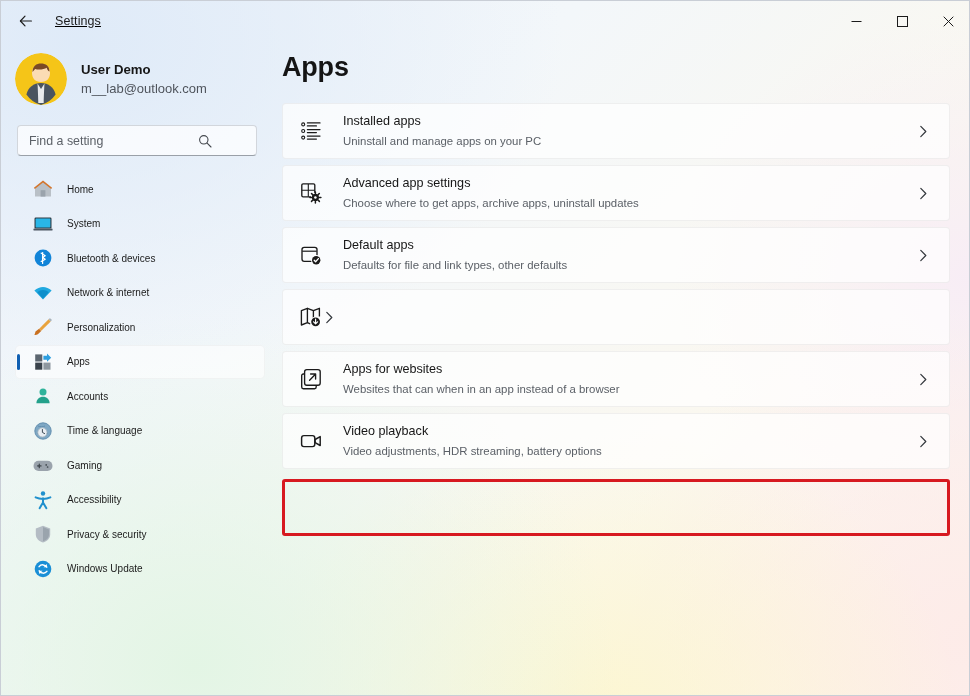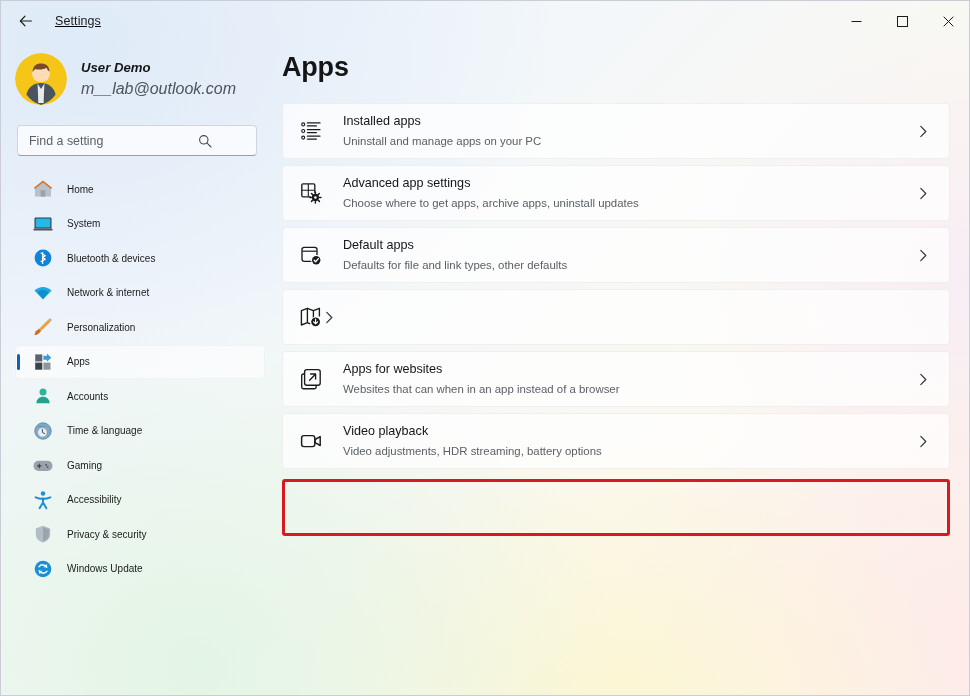--- a/index.html
+++ b/index.html
@@ -69,36 +69,35 @@
     width: 272px;
     height: 656px;
     padding: 0;
   }
   .account-row {
     display: flex;
     align-items: center;
     margin: 9px 0 0 14px;
     height: 58px;
     cursor: pointer;
-    font-style: italic;
   }
   .avatar {
     width: 52px; height: 52px;
     border-radius: 50%;
     overflow: hidden;
     flex: 0 0 52px;
   }
   .account-meta { margin-left: 14px; line-height: 1.32; }
   .account-name {
     font-size: 13.2px;
     font-weight: bold;
     color: #161616;
   }
   .account-email {
-    font-size: 16px;
+    font-size: 13px;
     color: #4f545c;
     margin-top: 1px;
   }
 
   .search-wrap {
     position: relative;
     margin: 17px 0 0 16px;
     width: 204px;
     height: 31px;
   }

